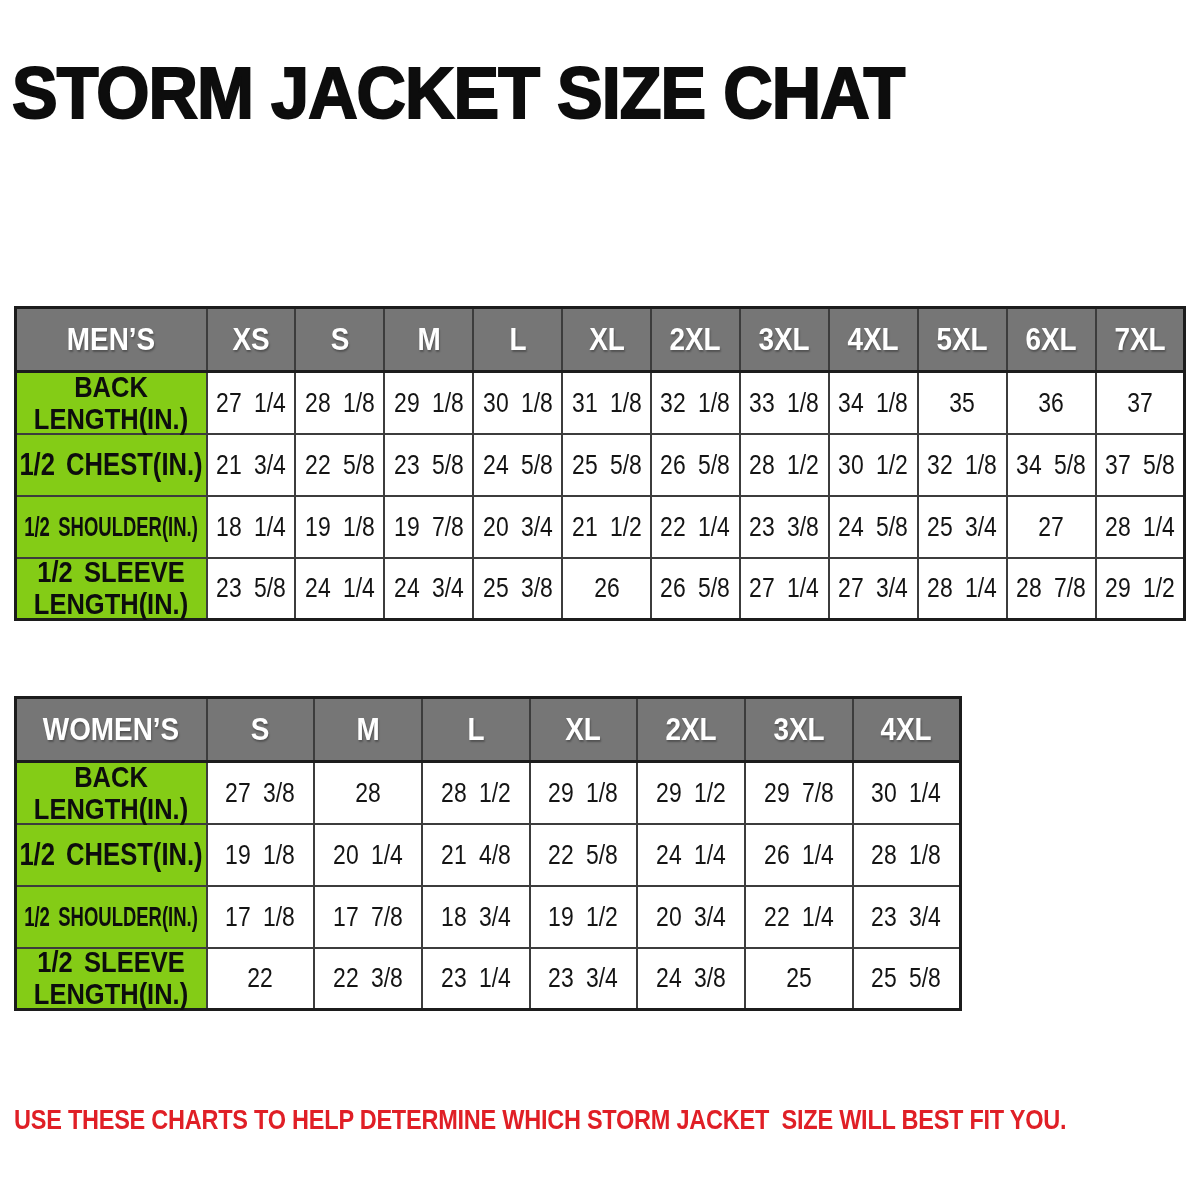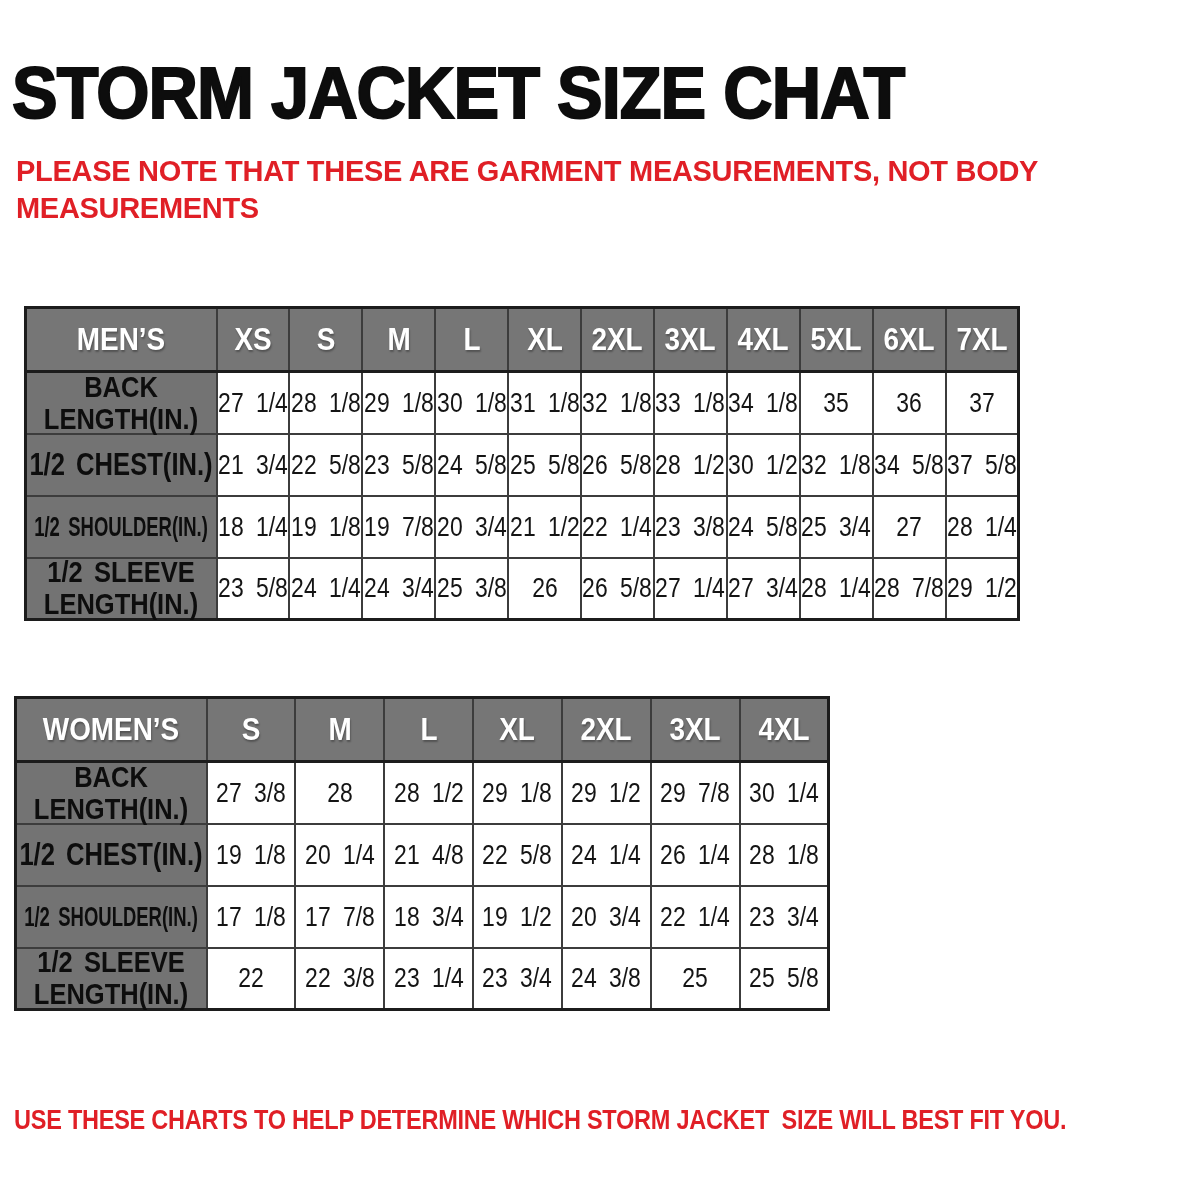--- a/index.html
+++ b/index.html
@@ -48,22 +48,22 @@
     transform-origin: 0 50%;
   }
 
   
   table.size-table {
     position: absolute;
     border-collapse: collapse;
     table-layout: fixed;
     border: 3px solid var(--outer-border, #1c1c1c);
   }
-  #mens-table   { left: 24px; top: 263px; width: 996px; }
-  #womens-table { left: 14px; top: 653px; width: 816px; }
+  #mens-table   { left: 14px; top: 263px; width: 1172px; }
+  #womens-table { left: 14px; top: 653px; width: 948px; }
 
   .size-table th, .size-table td {
     border: 2px solid var(--grid-line, #3c3c3c);
     padding: 0;
     position: relative;
     text-align: center;
   }
   .size-table thead tr { height: 64px; }
   .size-table tbody tr { height: 62px; }
   .size-table thead th {
@@ -79,21 +79,21 @@
     white-space: pre;
     text-align: center;
     line-height: 1.06;
   }
   th.head > span {
     font-size: 31px;
     font-weight: bold;
     text-shadow: 1px 2px 2px rgba(0,0,0,0.30);
     transform: translate(-50%,-50%) scaleX(0.90);
   }
-  th.rlabel { background: #737373; }
+  th.rlabel { background: #84cc16; }
   th.rlabel > span {
     color: #0d0d0d;
     font-weight: bold;
     word-spacing: 5px;
     font-size: 30px;
     transform: translate(-50%,-50%) scaleX(0.85);
   }
   
   .size-table tbody tr:nth-child(2) th.rlabel > span { font-size: 32px; transform: translate(-50%,-50%) scaleX(0.80); }
   .size-table tbody tr:nth-child(3) th.rlabel > span { font-size: 28px; transform: translate(-50%,-50%) scaleX(0.66); }
@@ -104,22 +104,20 @@
     word-spacing: 7px;
     transform: translate(-50%,-50%) scaleX(0.85);
   }
 </style>
 </head>
 <body style="--note-red: #e01f26; --header-bg: #767676; --header-text: #ffffff; --grid-line: #3c3c3c; --outer-border: #1c1c1c;">
 
 <div class="page">
   <h1 class="title">STORM JACKET SIZE CHAT</h1>
 
-  <p class="note note-top">PLEASE NOTE THAT THESE ARE GARMENT MEASUREMENTS, NOT BODY
-MEASUREMENTS</p>
 
   <table class="size-table" id="mens-table">
       <colgroup>
         <col style="width: 191px;">
         <col>
         <col>
         <col>
         <col>
         <col>
         <col>

